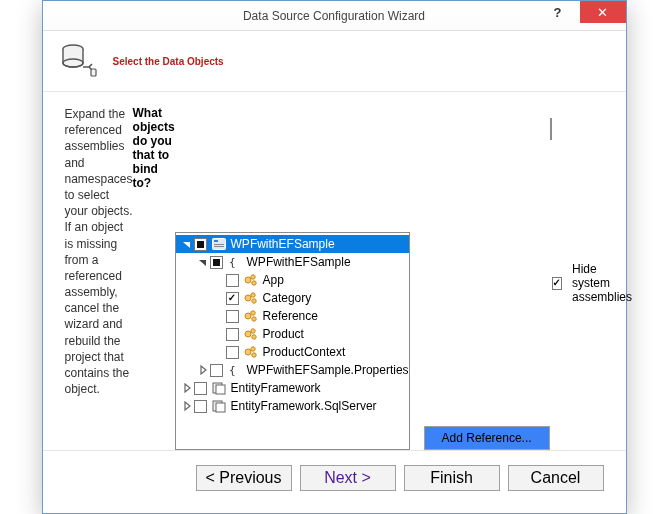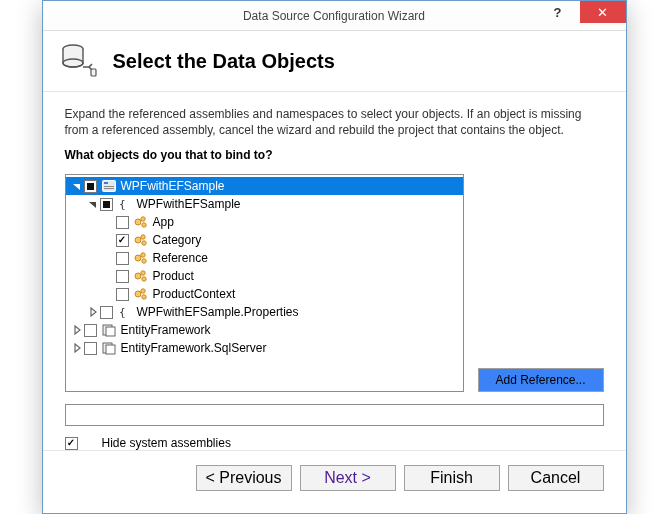--- a/index.html
+++ b/index.html
@@ -26,23 +26,23 @@
     width: 44px; height: 22px; display: flex; align-items: center; justify-content: center;
     font-size: 13px; color: #333;
   }
   .titlebar-btn.close { background: #e04343; color: #fff; width:46px;}
   .header {
     display: flex; align-items: center; gap: 16px;
     padding: 12px 24px 12px 18px;
     border-bottom: 1px solid #e6e6e6;
   }
   .header-icon { width: 36px; height: 36px; flex: 0 0 36px; }
-  .header-title { font-size: 20px; font-weight: 600; color: #000000; }
+  .header-title { font-size: 10px; font-weight: 600; color: #b91c1c; }
   .body {
-    flex: 1; padding: 14px 22px 0 22px; display: flex; flex-direction: column;
+    flex: 1; padding: 14px 22px 0 22px; display: flex; flex-direction: row;
   }
   .intro { color: #333; line-height: 1.35; margin-bottom: 10px; }
   .prompt { font-weight: 700; margin-bottom: 4px; }
   .main-row { display: flex; gap: 14px; flex: 1; min-height: 0; align-items: flex-end; }
   .tree {
     flex: 1; border: 1px solid #8c8c8c; background: #fff; overflow: auto;
     font-size: 12px; padding: 2px 0;
     height: 218px;
   }
   .tree-row {
@@ -61,21 +61,21 @@
   .cb.ind::after { content:""; display:block; width:7px; height:7px; background:#111; }
   .cb.checked::after { content:"✓"; font-weight:700; }
   .node-icon { width: 16px; height: 16px; display: inline-flex; align-items:center; justify-content:center; margin-right: 4px; }
   .side-btn {
     width: 126px; height: 24px; border: 1px solid #a0a0a0; background: #3b82f6;
     font-family: inherit; font-size: 12px; text-align: center;
   }
   .status-box {
     height: 22px; border: 1px solid #8c8c8c; margin-top: 12px;
   }
-  .hide-row { display: flex; align-items: center; gap: 20px; margin: 10px 0 0 0; }
+  .hide-row { display: flex; align-items: center; gap: 6px; margin: 10px 0 0 0; }
   .footer {
     border-top: 1px solid #e6e6e6;
     padding: 14px 22px 22px 22px;
     display: flex; justify-content: flex-end; gap: 8px;
   }
   .btn {
     width: 96px; height: 26px; border: 1px solid #a0a0a0; background: #f3f3f3;
     font-family: inherit; font-size: 16px;
   }
   .btn:disabled { color: #4c1d95; }

